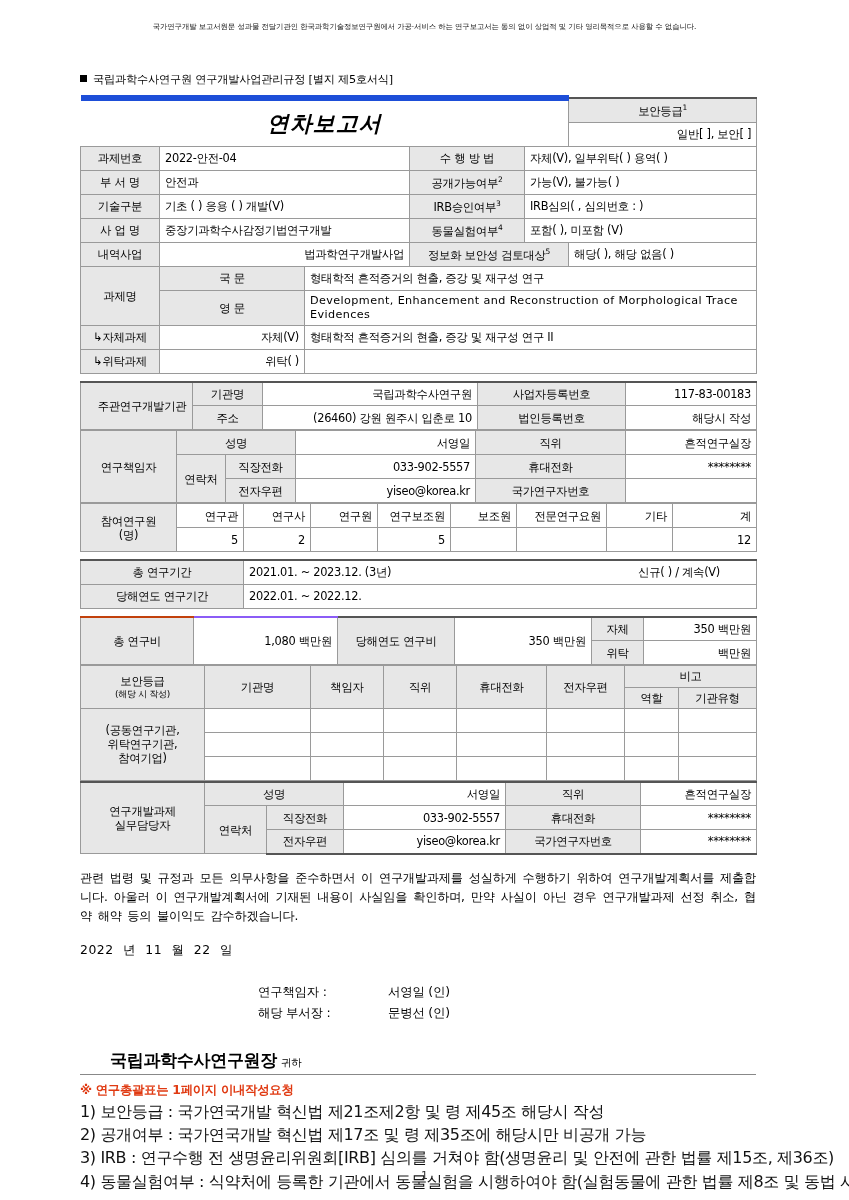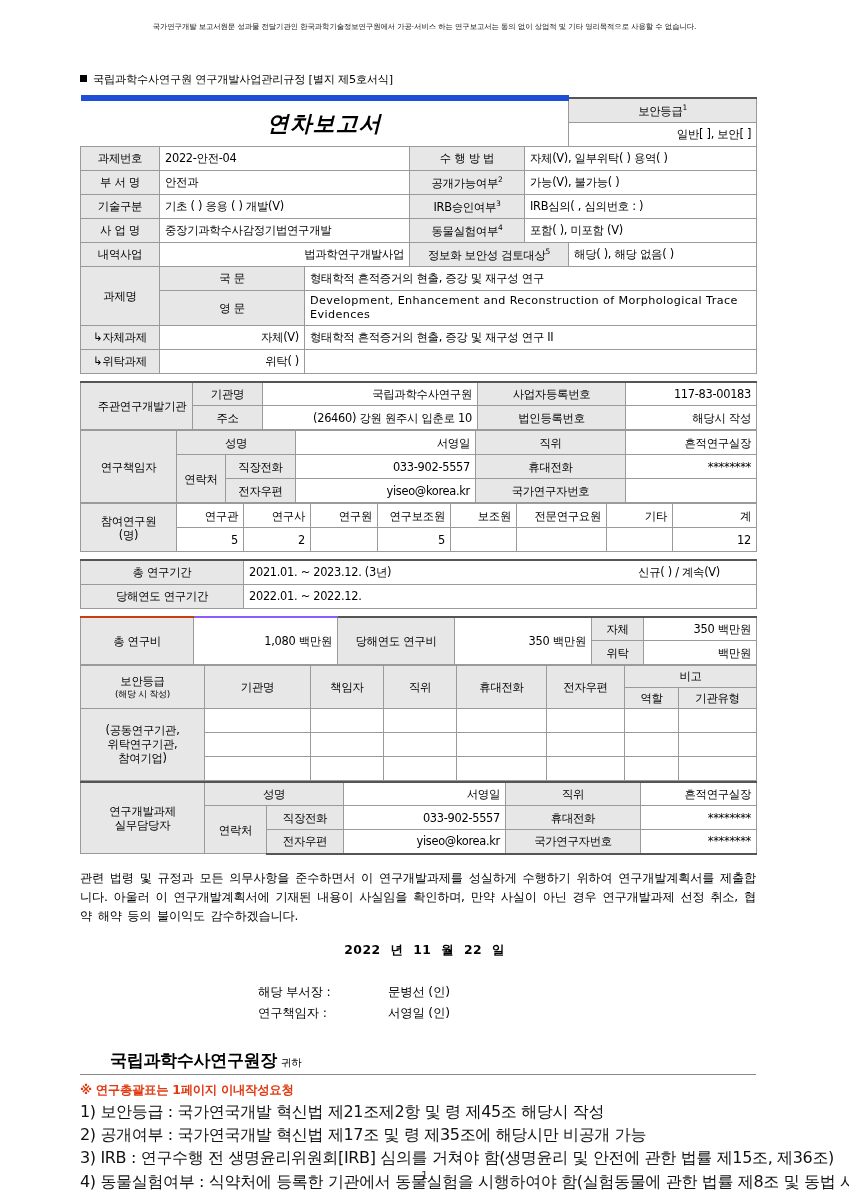--- a/index.html
+++ b/index.html
@@ -91,26 +91,24 @@
   .statement {
     width: 676px;
     margin: 14px 0 0 0;
     font-size: 12.2px;
     line-height: 1.55;
     text-align: justify;
     letter-spacing: -0.2px;
     word-spacing: 2px;
   }
   .datecenter {
-    text-align: center;
     font-size: 12.4px;
     margin-top: 16px;
     letter-spacing: 0.5px;
     word-spacing: 5px;
-    font-weight: bold;
   }
   .signblock {
     margin-top: 22px;
     font-size: 12.4px;
     line-height: 1.7;
     padding-left: 178px;
     letter-spacing: -0.2px;
   }
   .signblock .nm { display: inline-block; width: 130px; }
   .signblock .vl { display: inline-block; }
@@ -505,24 +503,24 @@
       </tr>
     </tbody>
       </table>
 
     <div class="statement">관련 법령 및 규정과 모든 의무사항을 준수하면서 이 연구개발과제를 성실하게 수행하기 위하여 연구개발계획서를 제출합니다. 아울러 이 연구개발계획서에 기재된 내용이 사실임을 확인하며, 만약 사실이 아닌 경우 연구개발과제 선정 취소, 협약 해약 등의 불이익도 감수하겠습니다.</div>
 
     <div class="datecenter">2022 년    11 월   22 일</div>
 
     <div class="signblock">
       <div>
-        <span class="nm">해당 부서장 :</span><span class="vl">문병선  (인)</span>
+        <span class="nm">연구책임자 :</span><span class="vl">서영일  (인)</span>
       </div>
       <div>
-        <span class="nm">연구책임자 :</span><span class="vl">서영일  (인)</span>
+        <span class="nm">해당 부서장 :</span><span class="vl">문병선  (인)</span>
       </div>
     </div>
 
     <div class="addressee">
       <span>국립과학수사연구원장</span><span class="small">귀하</span>
     </div>
     <div class="hr-under"></div>
 
     <div class="notes">
       <div class="star">※ 연구총괄표는 1페이지 이내작성요청</div>

